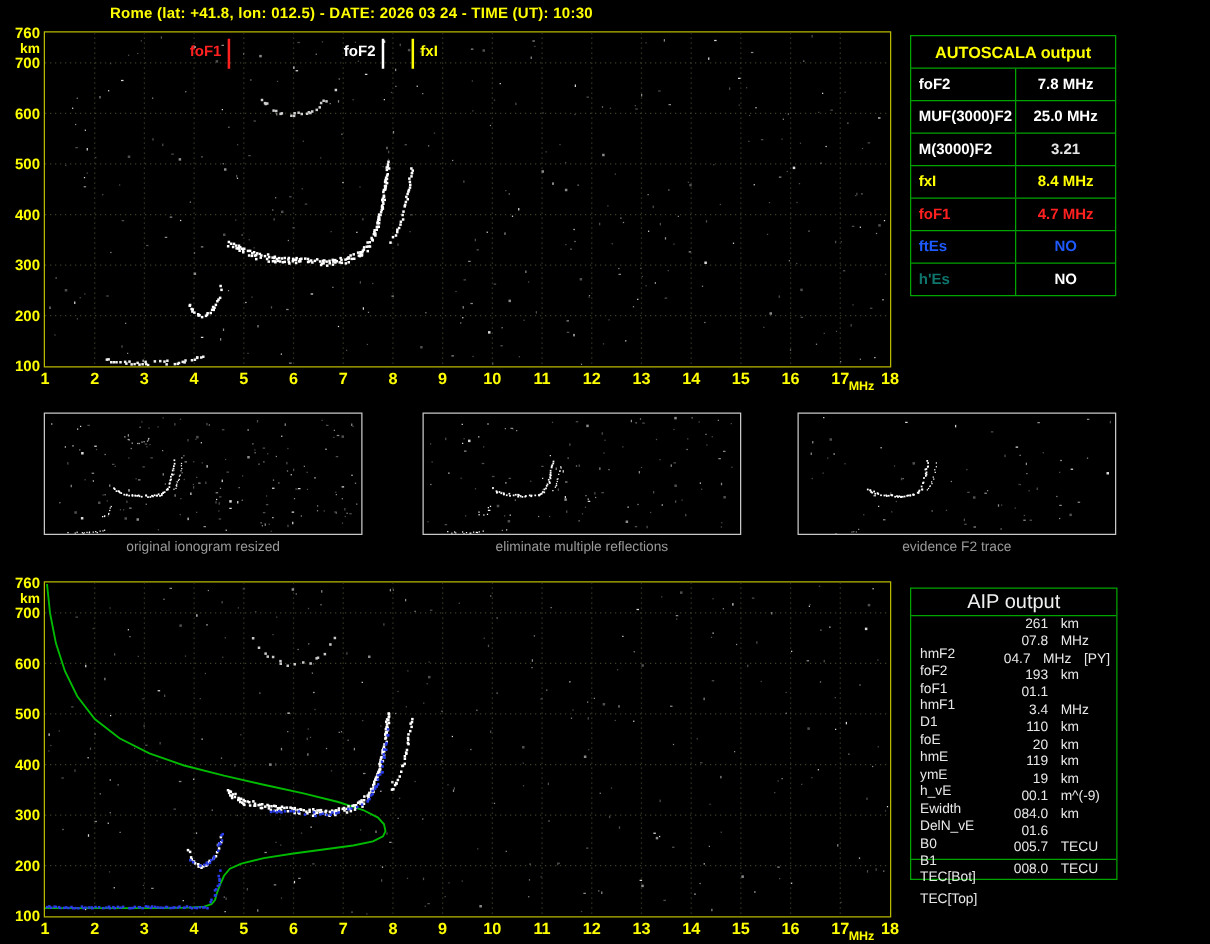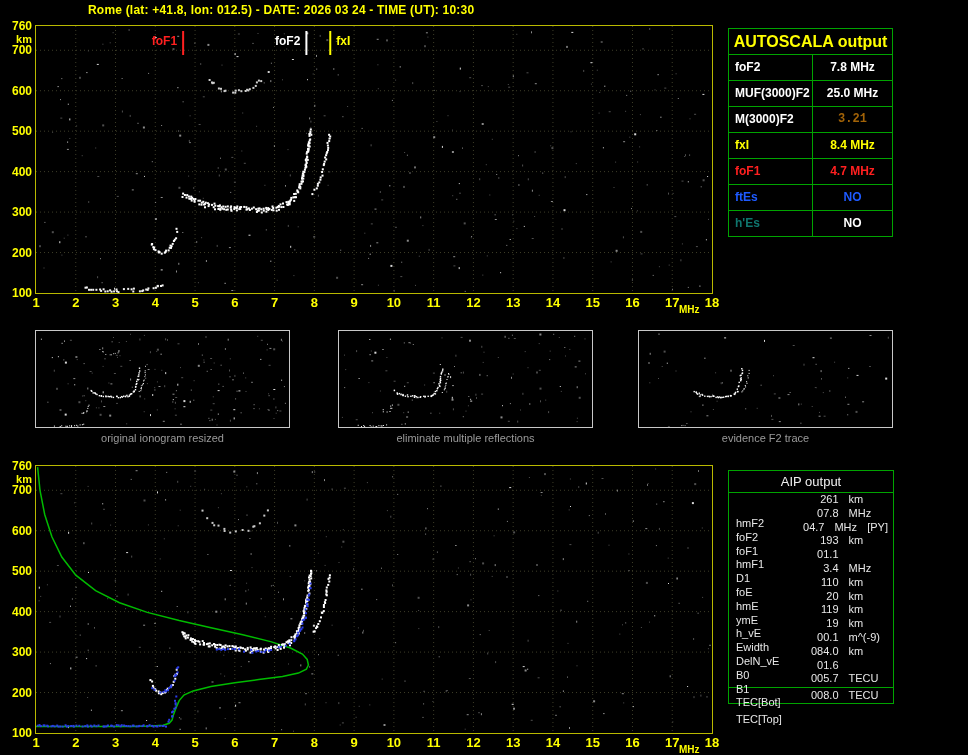--- a/index.html
+++ b/index.html
@@ -11,29 +11,29 @@
   .thumb{border:1px solid #c8c8c8;background:#000;}
   .ylab{position:absolute;width:31px;text-align:right;color:#ffff00;font-weight:bold;font-size:12px;line-height:12px;}
   .yunit{position:absolute;width:31px;text-align:right;color:#ffff00;font-weight:bold;font-size:11px;}
   .xlab{position:absolute;width:26px;text-align:center;color:#ffff00;font-weight:bold;font-size:13px;line-height:13px;}
   .xunit{position:absolute;color:#ffff00;font-weight:bold;font-size:10px;}
   .marker-label{position:absolute;top:9px;font-weight:bold;font-size:12px;line-height:12px;white-space:nowrap;}
   .caption{position:absolute;width:255px;text-align:center;color:#9a9a9a;font-size:11px;}
   
   #autoscala-table{left:728px;top:28px;width:163px;border:1px solid #00a400;background:#000;}
   #autoscala-table .hdr{height:25px;line-height:25px;text-align:center;color:#ffff00;
-      font-weight:bold;font-size:16px;border-bottom:1px solid #00a400;}
+      font-weight:bold;font-size:13px;border-bottom:1px solid #00a400;}
   .arow{display:flex;height:25px;line-height:25px;border-bottom:1px solid #00a400;
       font-size:12px;font-weight:bold;}
   .arow:last-child{border-bottom:none;}
   .arow .al{width:84px;padding-left:6px;border-right:1px solid #00a400;box-sizing:border-box;}
   .arow .av{flex:1;text-align:center;}
   
   #aip-table{left:728px;top:470px;width:164px;border:1px solid #00a400;background:#000;color:#e8e8e8;}
-  #aip-table .hdr{height:21px;line-height:21px;text-align:center;font-size:13px;color:#f0f0f0;
+  #aip-table .hdr{height:21px;line-height:21px;text-align:center;font-size:16px;color:#f0f0f0;
       border-bottom:1px solid #00a400;}
   .aiprow{display:flex;height:13.8px;line-height:13.8px;font-size:11px;}
   .aiprow .rl{width:60px;padding-left:7px;margin-top:24px;}
   .aiprow .rv{width:32px;text-align:right;margin-left:20px;}
   .aiprow .ru{width:44px;padding-left:10px;}
   .aiprow .re{flex:1;text-align:center;padding-right:5px;}
   .aipsep{height:1px;background:#00a400;margin:1px 0;}
   svg{display:block;}
 </style>
 </head>
@@ -696,21 +696,21 @@
         <div class="arow">
           <div class="al" style="color: rgb(255, 255, 255);">foF2</div>
           <div class="av" style="color: rgb(255, 255, 255);">7.8 MHz</div>
         </div>
         <div class="arow">
           <div class="al" style="color: rgb(255, 255, 255);">MUF(3000)F2</div>
           <div class="av" style="color: rgb(255, 255, 255);">25.0 MHz</div>
         </div>
         <div class="arow">
           <div class="al" style="color: rgb(255, 255, 255);">M(3000)F2</div>
-          <div class="av" style="color: #a16207; font-family: Liberation Mono, monospace;">3.21</div>
+          <div class="av" style="color: #e5e5e5;">3.21</div>
         </div>
         <div class="arow">
           <div class="al" style="color: rgb(255, 255, 0);">fxI</div>
           <div class="av" style="color: rgb(255, 255, 0);">8.4 MHz</div>
         </div>
         <div class="arow">
           <div class="al" style="color: rgb(255, 32, 32);">foF1</div>
           <div class="av" style="color: rgb(255, 32, 32);">4.7 MHz</div>
         </div>
         <div class="arow">

